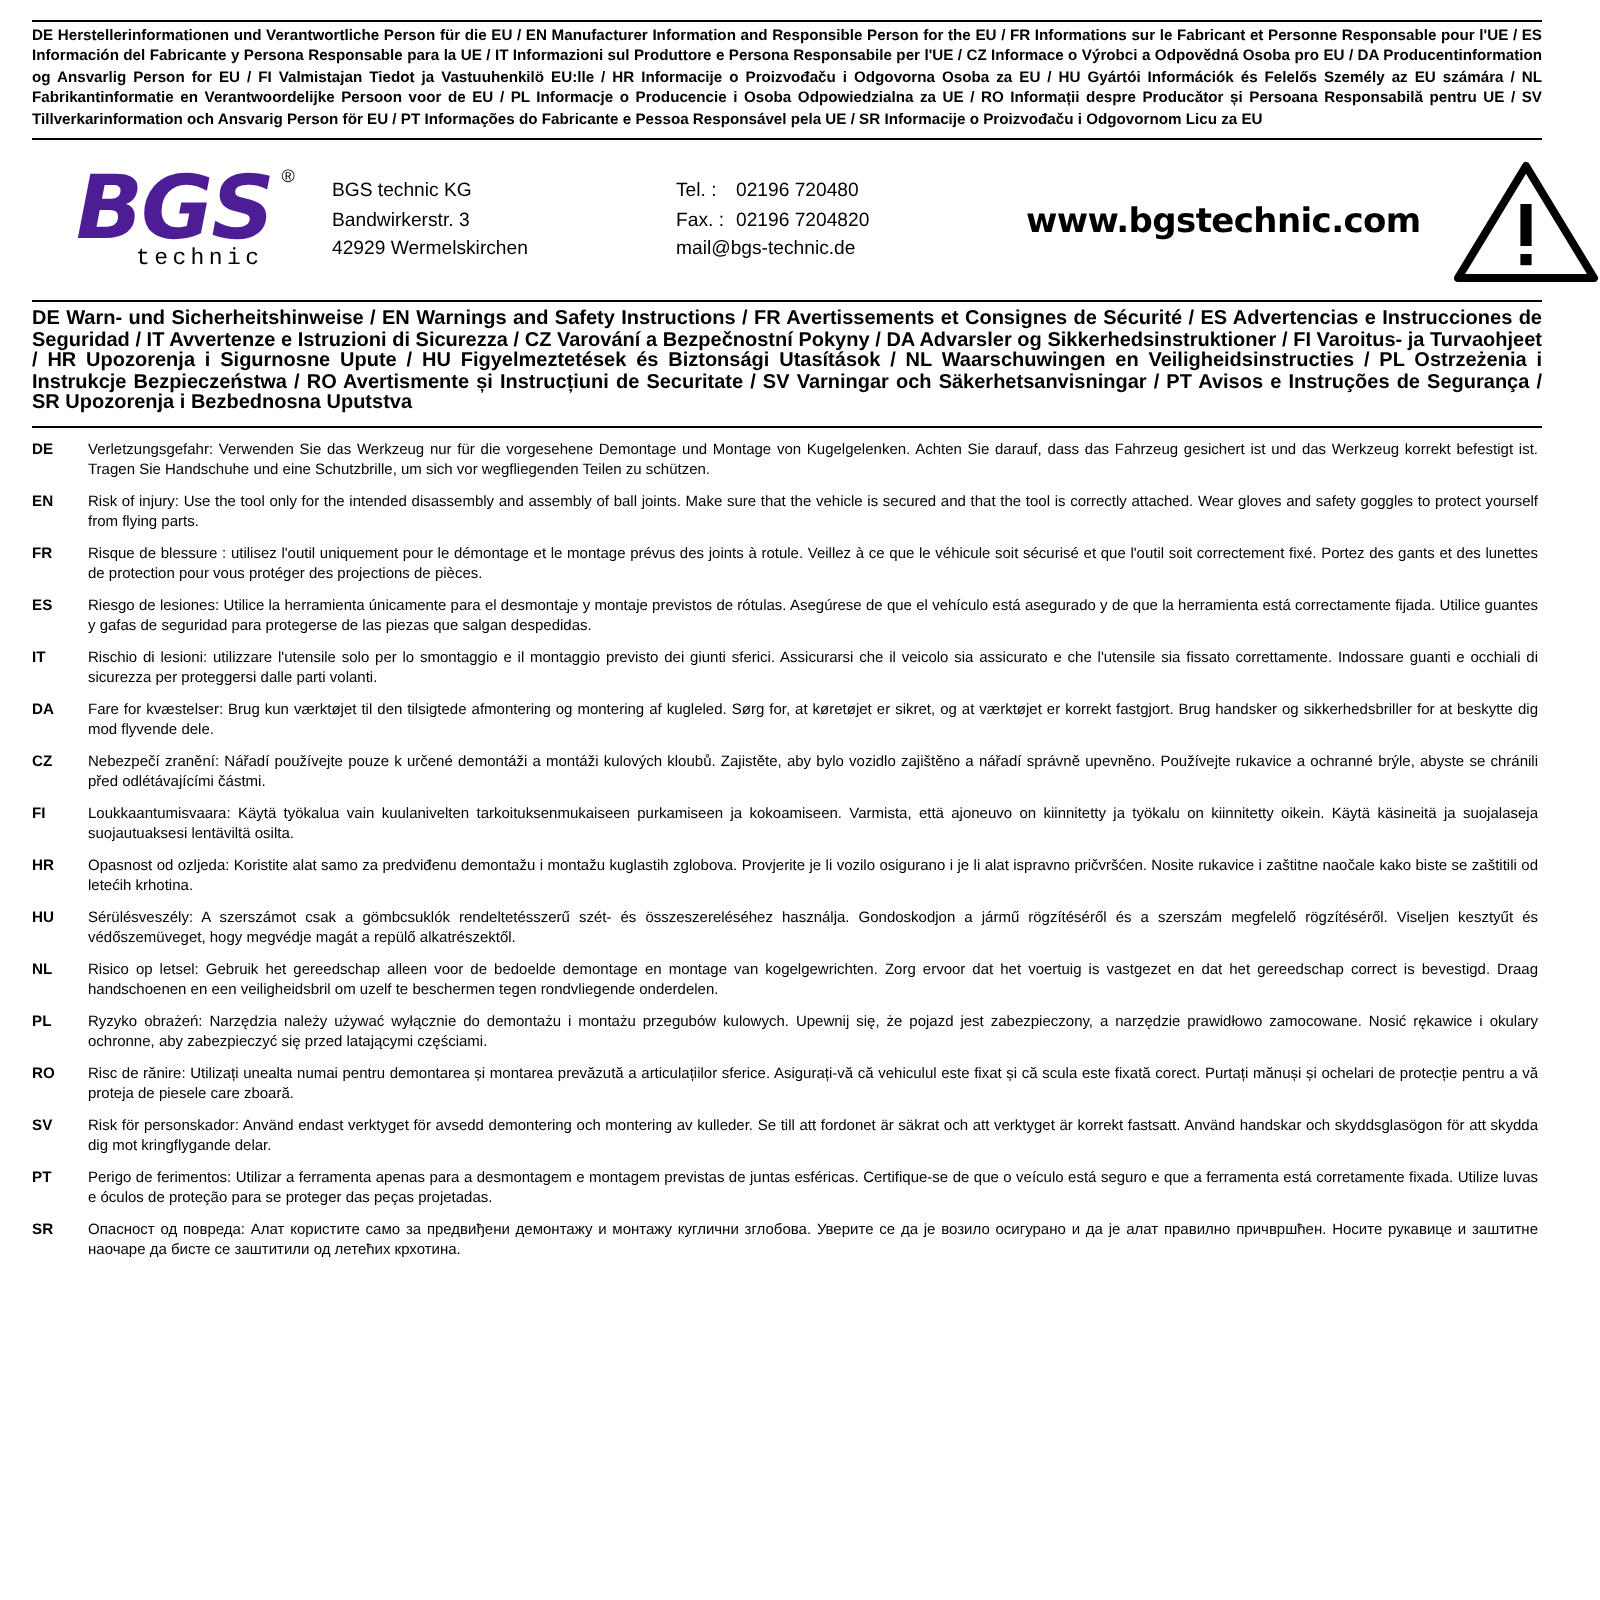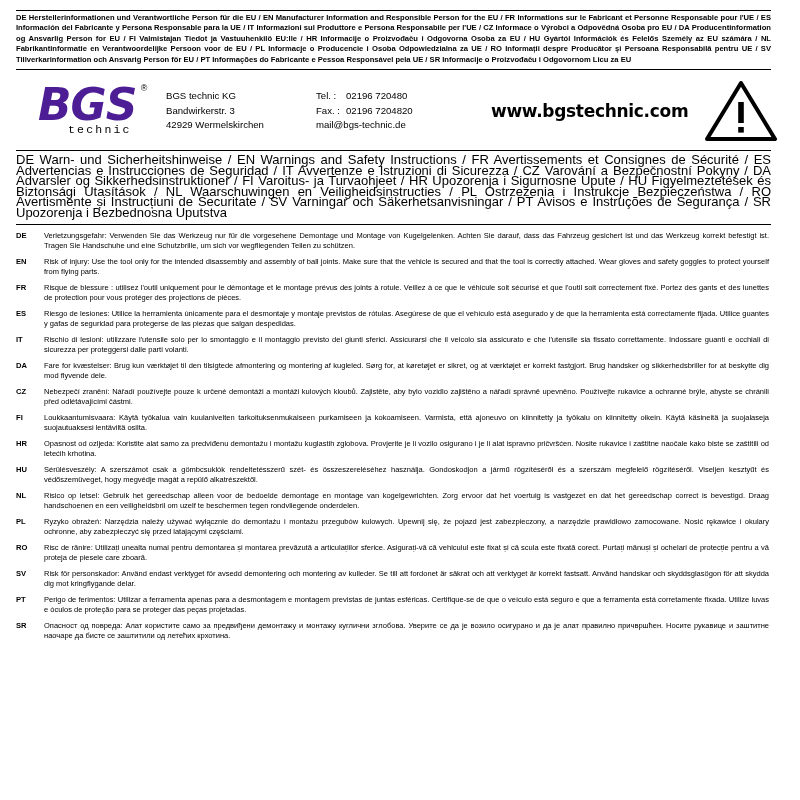--- a/index.html
+++ b/index.html
@@ -81,20 +81,21 @@
   }
   .addr {
     flex: 0 0 150px;
     font-size: 9.6px;
     line-height: 14.5px;
   }
   .contact {
     flex: 0 0 175px;
     font-size: 9.6px;
     line-height: 14.5px;
+    margin-left: 22px;
   }
   .contact .lbl {
     display: inline-block;
     width: 30px;
   }
   .web {
     flex: 1 1 auto;
     text-align: right;
     font-family: "DejaVu Sans", sans-serif;
     font-weight: bold;
@@ -104,23 +105,23 @@
   .warn-tri {
     flex: 0 0 90px;
     display: flex;
     justify-content: flex-end;
     align-items: center;
     padding-right: 6px;
   }
 
   
   .sect-title {
-    font-size: 13px;
+    font-size: 10px;
     line-height: 10.6px;
-    font-weight: normal;
+    font-weight: bold;
     text-align: justify;
     padding: 4px 0 5px 0;
   }
 
   
   .warn-list {
     padding-top: 6px;
   }
   .warn-row {
     display: flex;

